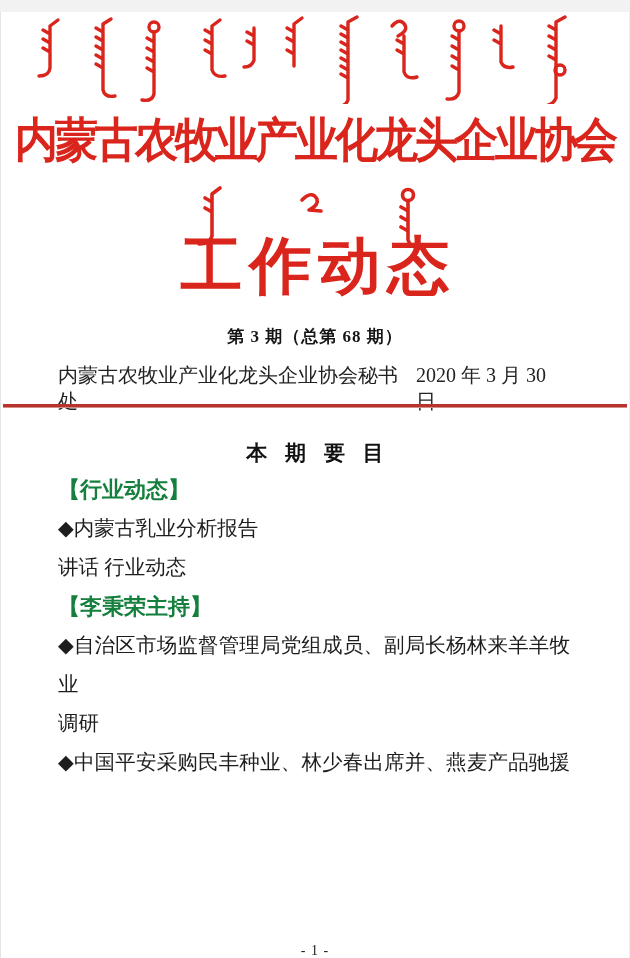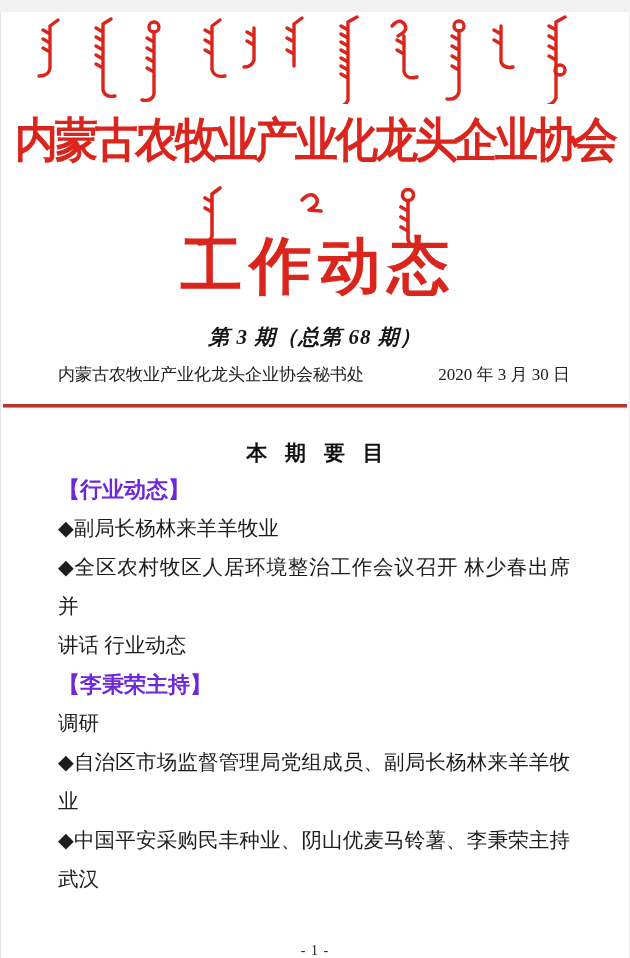--- a/index.html
+++ b/index.html
@@ -27,48 +27,48 @@
   }
   .newsletter-title {
     position:absolute; top:218px; left:0; width:630px;
     margin:0; text-align:center;
     font-family:Liberation Sans, sans-serif;
     font-weight:bold; font-size:62px; letter-spacing:7px; text-indent:7px;
     line-height:72px; color:#da251d; white-space:nowrap;
   }
   .issue-line {
     position:absolute; top:311px; left:0; width:630px;
-    text-align:center; font-weight:bold; font-size:21px; line-height:28px;
-    color:#161616; letter-spacing:1px;font-style:italic;
+    text-align:center; font-weight:bold; font-size:17px; line-height:28px;
+    color:#161616; letter-spacing:1px;
   }
   .publisher-row {
     position:absolute; top:350px; left:58px; width:512px;
     display:flex; justify-content:space-between; align-items:flex-start;
-    font-size:17px; line-height:26px; color:#222;
+    font-size:20px; line-height:26px; color:#222;
   }
   .red-rule {
     position:absolute; top:392px; left:3px; width:624px; height:3px;
     background:#b5342c; border-bottom:1px solid #d98a85;
   }
   .toc-title {
     position:absolute; top:426px; left:0; width:630px;
     text-align:center;
     font-family:Liberation Sans, sans-serif;
     font-weight:bold; font-size:21px; line-height:30px;
     letter-spacing:6px; text-indent:6px; color:#111;
   }
   .toc-list {
     position:absolute; top:458px; left:58px; width:512px;
     font-size:20.5px; line-height:39px; color:#1d1d1d;
   }
   .toc-line { min-height:39px; white-space:nowrap; }
   .toc-line.full { text-align:justify; text-align-last:justify; white-space:normal; }
   .section-header {
     font-family:"Liberation Sans","DejaVu Sans",sans-serif;
-    font-weight:bold; font-size:22px; color:#6d28d9;
+    font-weight:bold; font-size:22px; color:#15803d;
   }
   .page-number {
     position:absolute; top:931px; left:0; width:630px;
     text-align:center; font-size:14px; color:#222; letter-spacing:1px;
   }
 </style>
 </head>
 <body>
 
 <div class="page">
@@ -111,25 +111,23 @@
     <span>内蒙古农牧业产业化龙头企业协会秘书处</span>
     <span>2020 年 3 月 30 日</span>
   </div>
 
   <div class="red-rule"></div>
 
   <div class="toc-title">本 期 要 目</div>
 
   <div class="toc-list">
     <div class="toc-line section-header">【行业动态】</div>
-    <div class="toc-line">◆副局长杨林来羊羊牧业</div>
-    <div class="toc-line full">◆全区农村牧区人居环境整治工作会议召开 林少春出席并</div>
+    <div class="toc-line">◆内蒙古乳业分析报告</div>
     <div class="toc-line">讲话 行业动态</div>
     <div class="toc-line section-header">【李秉荣主持】</div>
+    <div class="toc-line full">◆自治区市场监督管理局党组成员、副局长杨林来羊羊牧业</div>
     <div class="toc-line">调研</div>
-    <div class="toc-line full">◆自治区市场监督管理局党组成员、副局长杨林来羊羊牧业</div>
-    <div class="toc-line full">◆中国平安采购民丰种业、阴山优麦马铃薯、李秉荣主持</div>
-    <div class="toc-line">武汉</div>
+    <div class="toc-line full">◆中国平安采购民丰种业、林少春出席并、燕麦产品驰援</div>
   </div>
 
   <div class="page-number">- 1 -</div>
 
 </div>
 
 </body></html>

